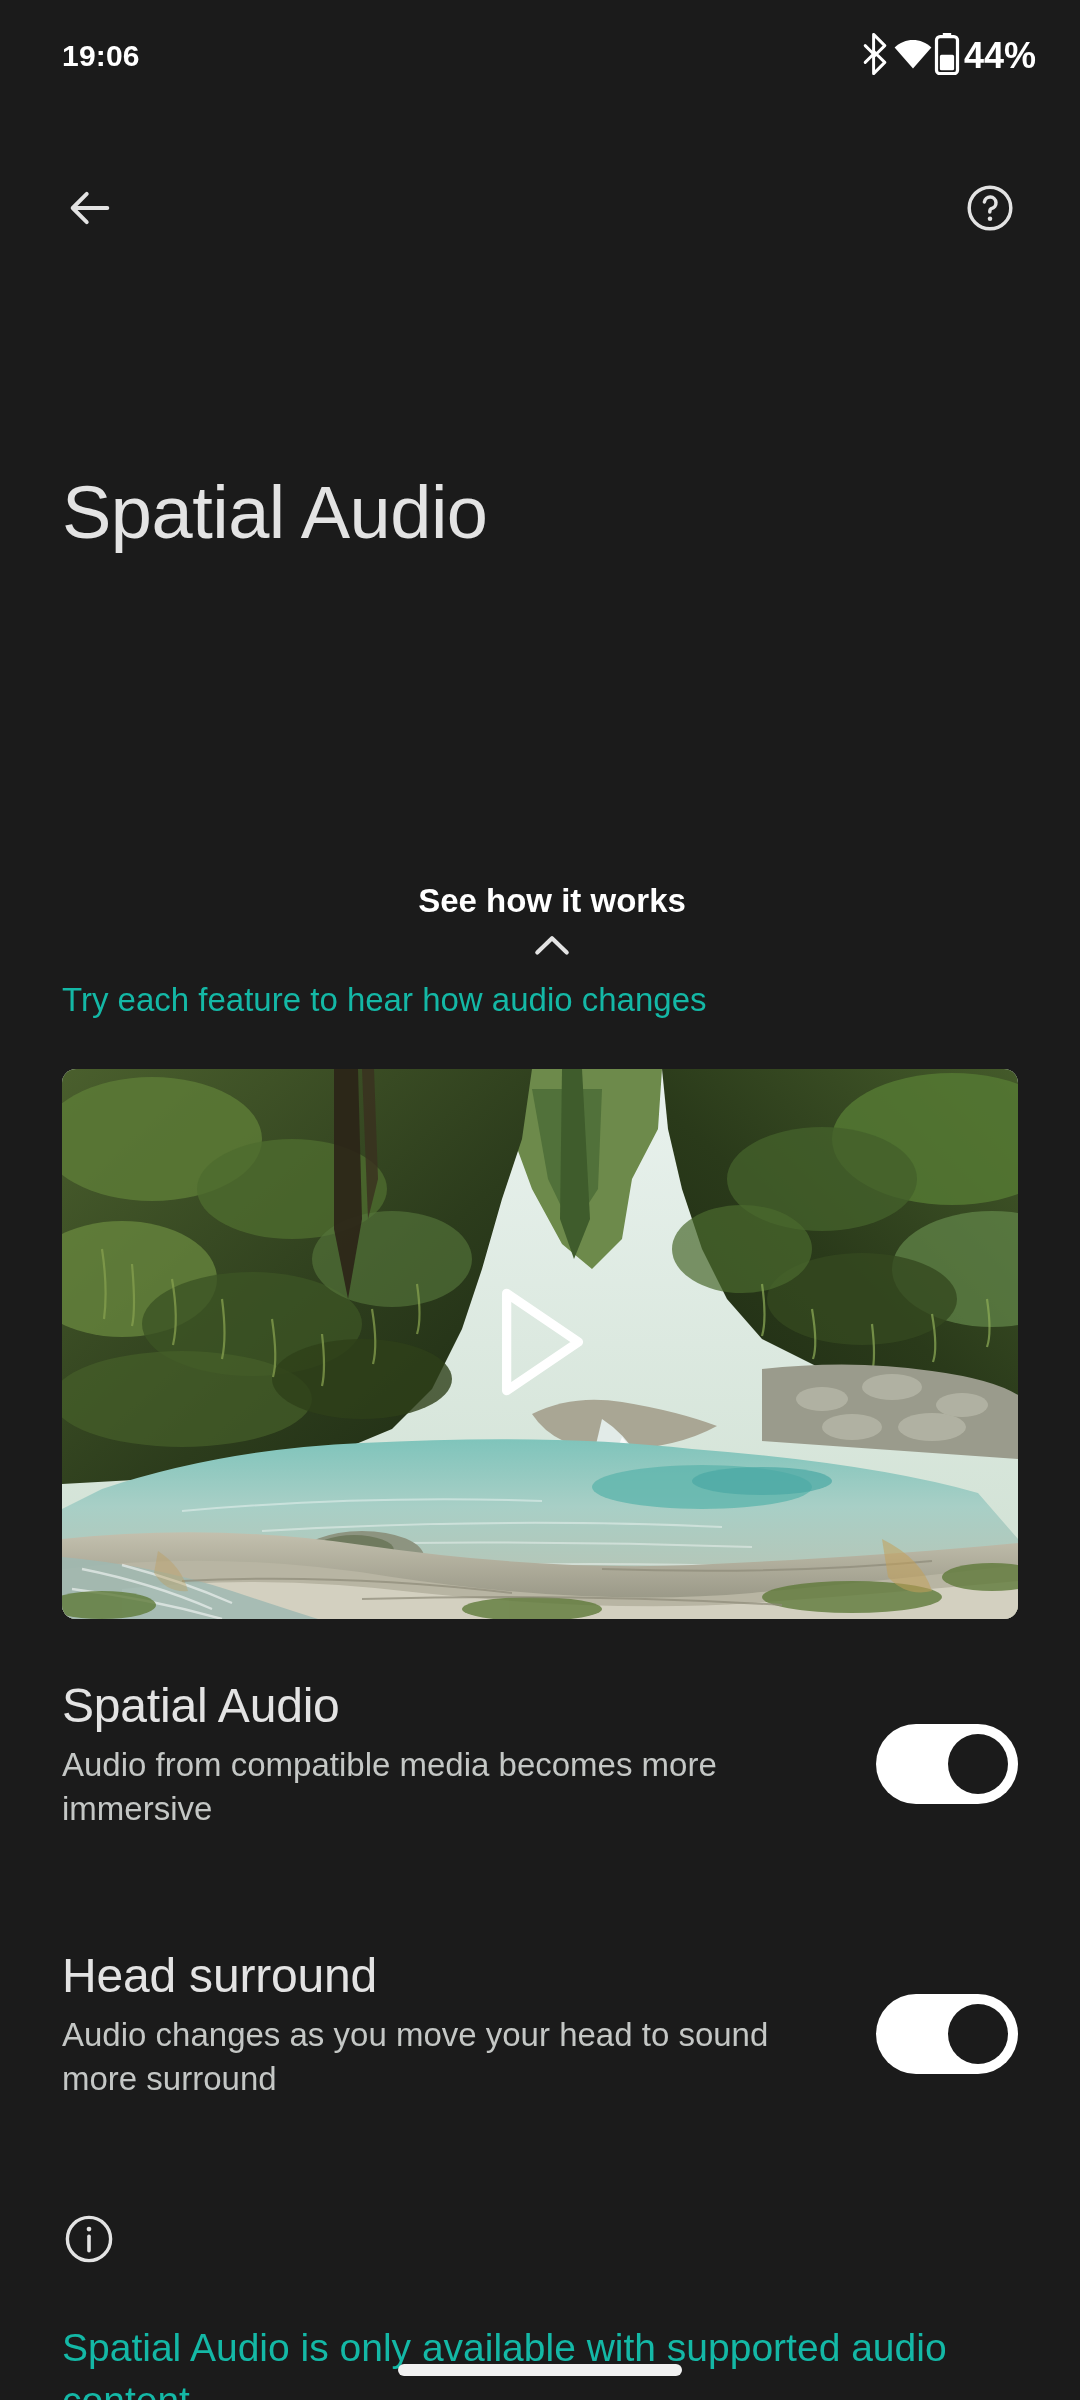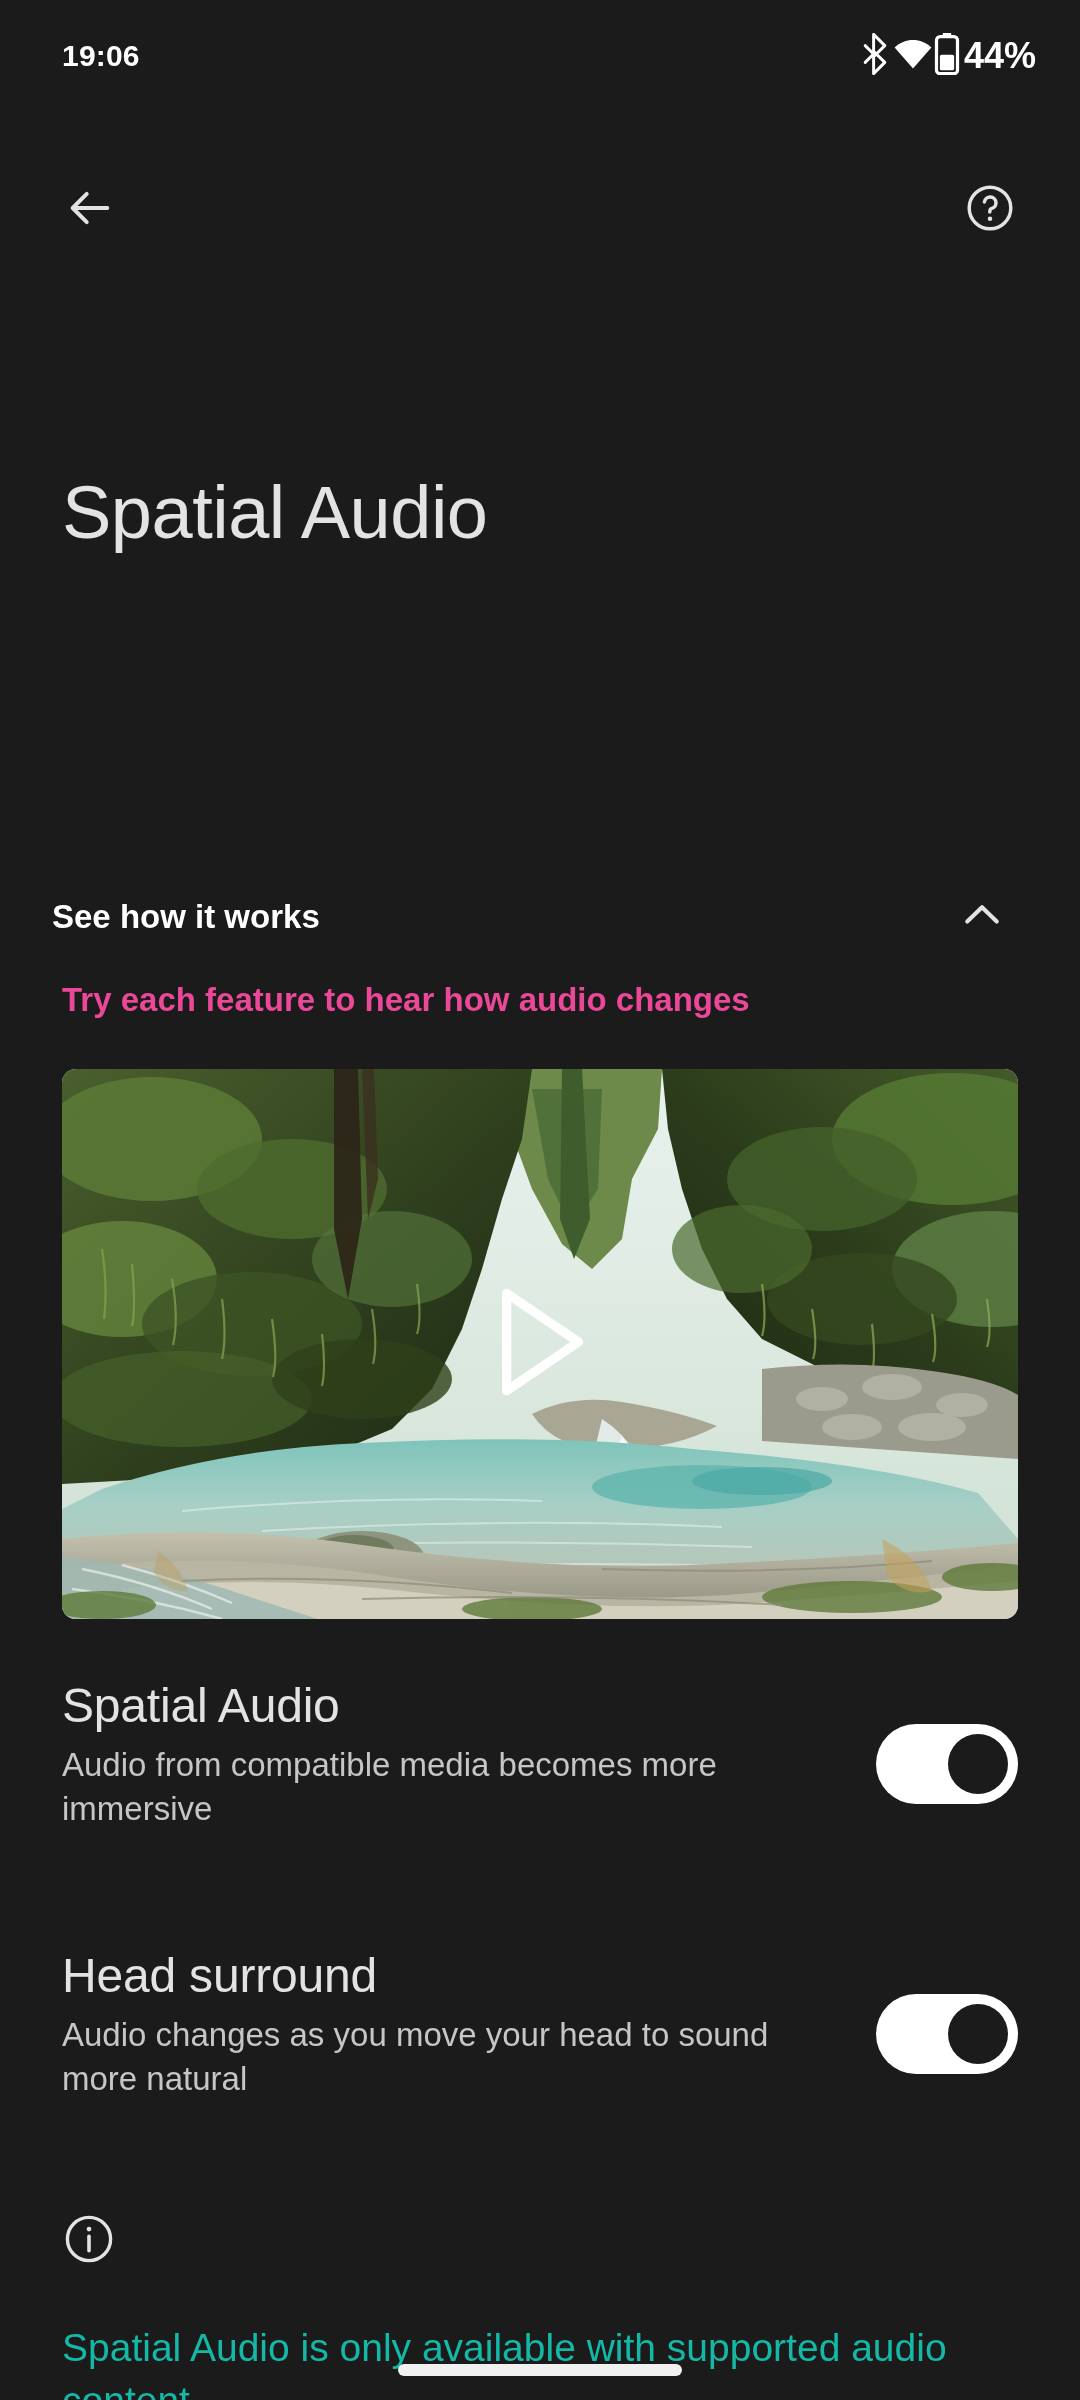--- a/index.html
+++ b/index.html
@@ -46,27 +46,27 @@
     font-size:74px; font-weight:400; color:#e3e3e3; letter-spacing:-0.5px;
     line-height:1.05;
   }
   #page-subtitle {
     position:absolute; top:645px; left:62px; width:960px;
     font-size:34px; font-weight:400; color:#c4c7c5; line-height:1.38;
   }
 
   
   #section-header {
-    position:absolute; top:882px; left:52px; width:956px; height:70px;
-    display:flex; align-items:center; justify-content:space-between;
+    position:absolute; top:882px; left:74px; width:956px; height:70px;
+    display:flex; align-items:center; justify-content:space-between;flex-direction:column;
   }
   #section-title { font-size:33px; font-weight:700; color:#ffffff; }
   #section-subtitle {
     position:absolute; top:978px; left:62px; width:960px;
-    font-size:33px; font-weight:700; color:#ec4899; line-height:1.35;
+    font-size:33px; font-weight:400; color:#14b8a6; line-height:1.35;
   }
 
   
   #video-card {
     position:absolute; top:1069px; left:62px;
     width:956px; height:550px;
     border-radius:14px; overflow:hidden;
     background:#22301c;
   }
   #video-thumb { position:absolute; inset:0; }
@@ -319,21 +319,21 @@
       <div class="setting-desc">Audio from compatible media becomes more immersive</div>
     </div>
     <div class="toggle">
       <div class="knob"></div>
     </div>
   </div>
 
   <div id="row-head" class="setting-row">
     <div class="setting-text">
       <div class="setting-title">Head surround</div>
-      <div class="setting-desc">Audio changes as you move your head to sound more natural</div>
+      <div class="setting-desc">Audio changes as you move your head to sound more surround</div>
     </div>
     <div class="toggle">
       <div class="knob"></div>
     </div>
   </div>
 
   <div id="info-icon-wrap">
     <svg width="54" height="54" viewBox="0 0 24 24">
       <circle cx="12" cy="12" r="9.6" fill="none" stroke="#e3e3e3" stroke-width="1.5"></circle>
       <circle cx="12" cy="7.6" r="1.05" fill="#e3e3e3"></circle>

